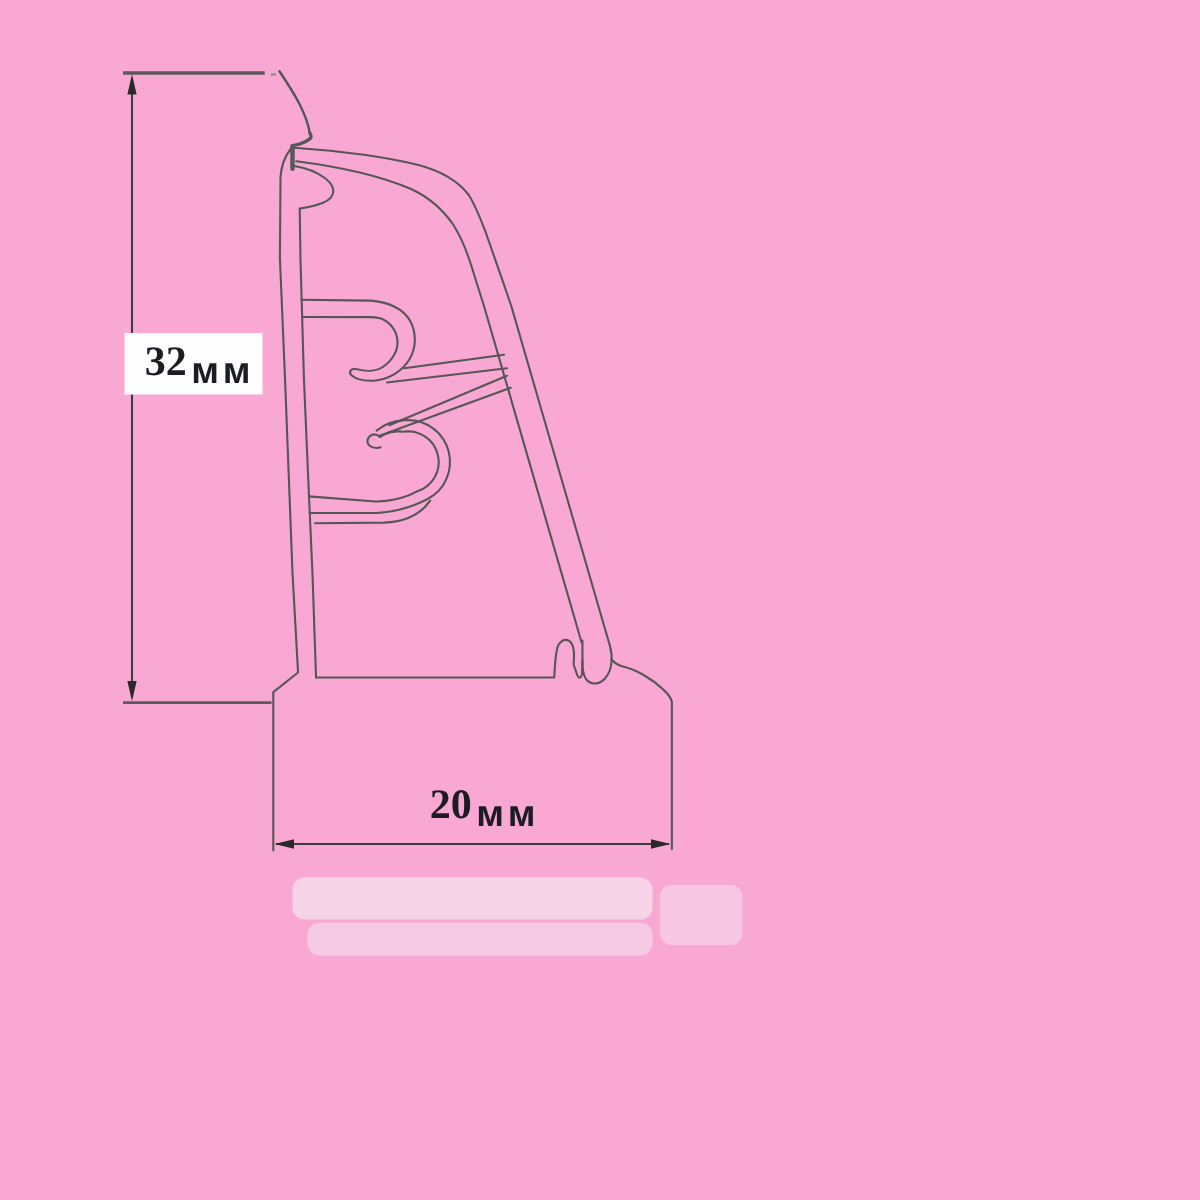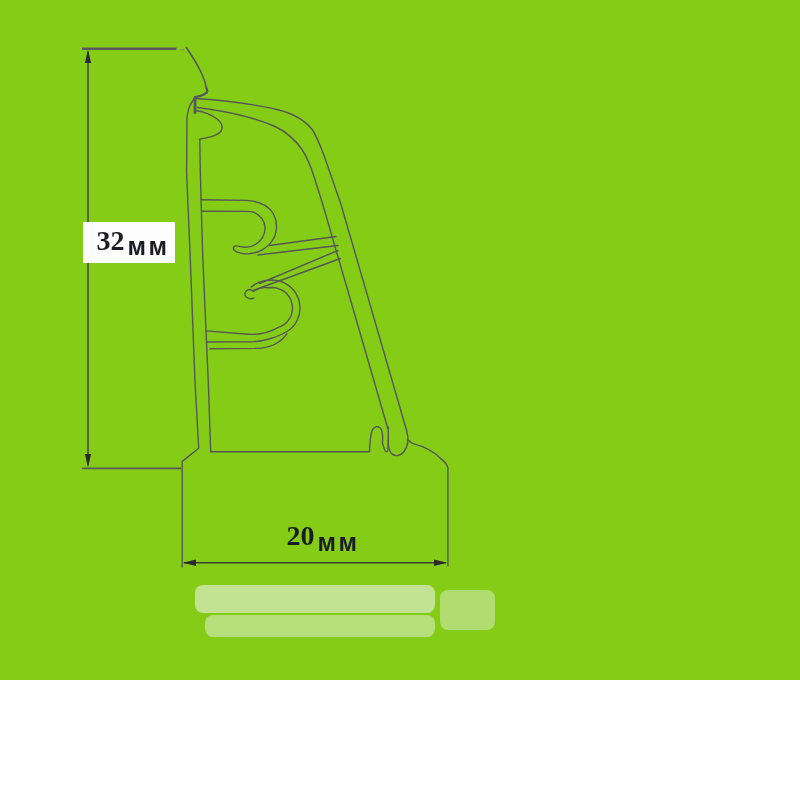--- a/index.html
+++ b/index.html
@@ -1,16 +1,16 @@
 <!DOCTYPE html>
 <html><head>
 <meta charset="utf-8">
 <style>
   html,body{margin:0;padding:0;background:#ffffff;}
-  #page{width:800px;height:680px;position:relative;background:#84cc16;font-family:"Liberation Sans",sans-serif;}
+  #page{width:800px;height:800px;position:relative;background:#f9a8d4;font-family:"Liberation Sans",sans-serif;}
   svg{position:absolute;top:0;left:0;}
 </style>
 </head>
 <body>
 <div id="page">
 
 <svg width="800" height="800" viewBox="0 0 800 800">
   <defs>
     <filter id="soft" x="-5%" y="-5%" width="110%" height="110%">
       <feGaussianBlur stdDeviation="0.35"></feGaussianBlur>

